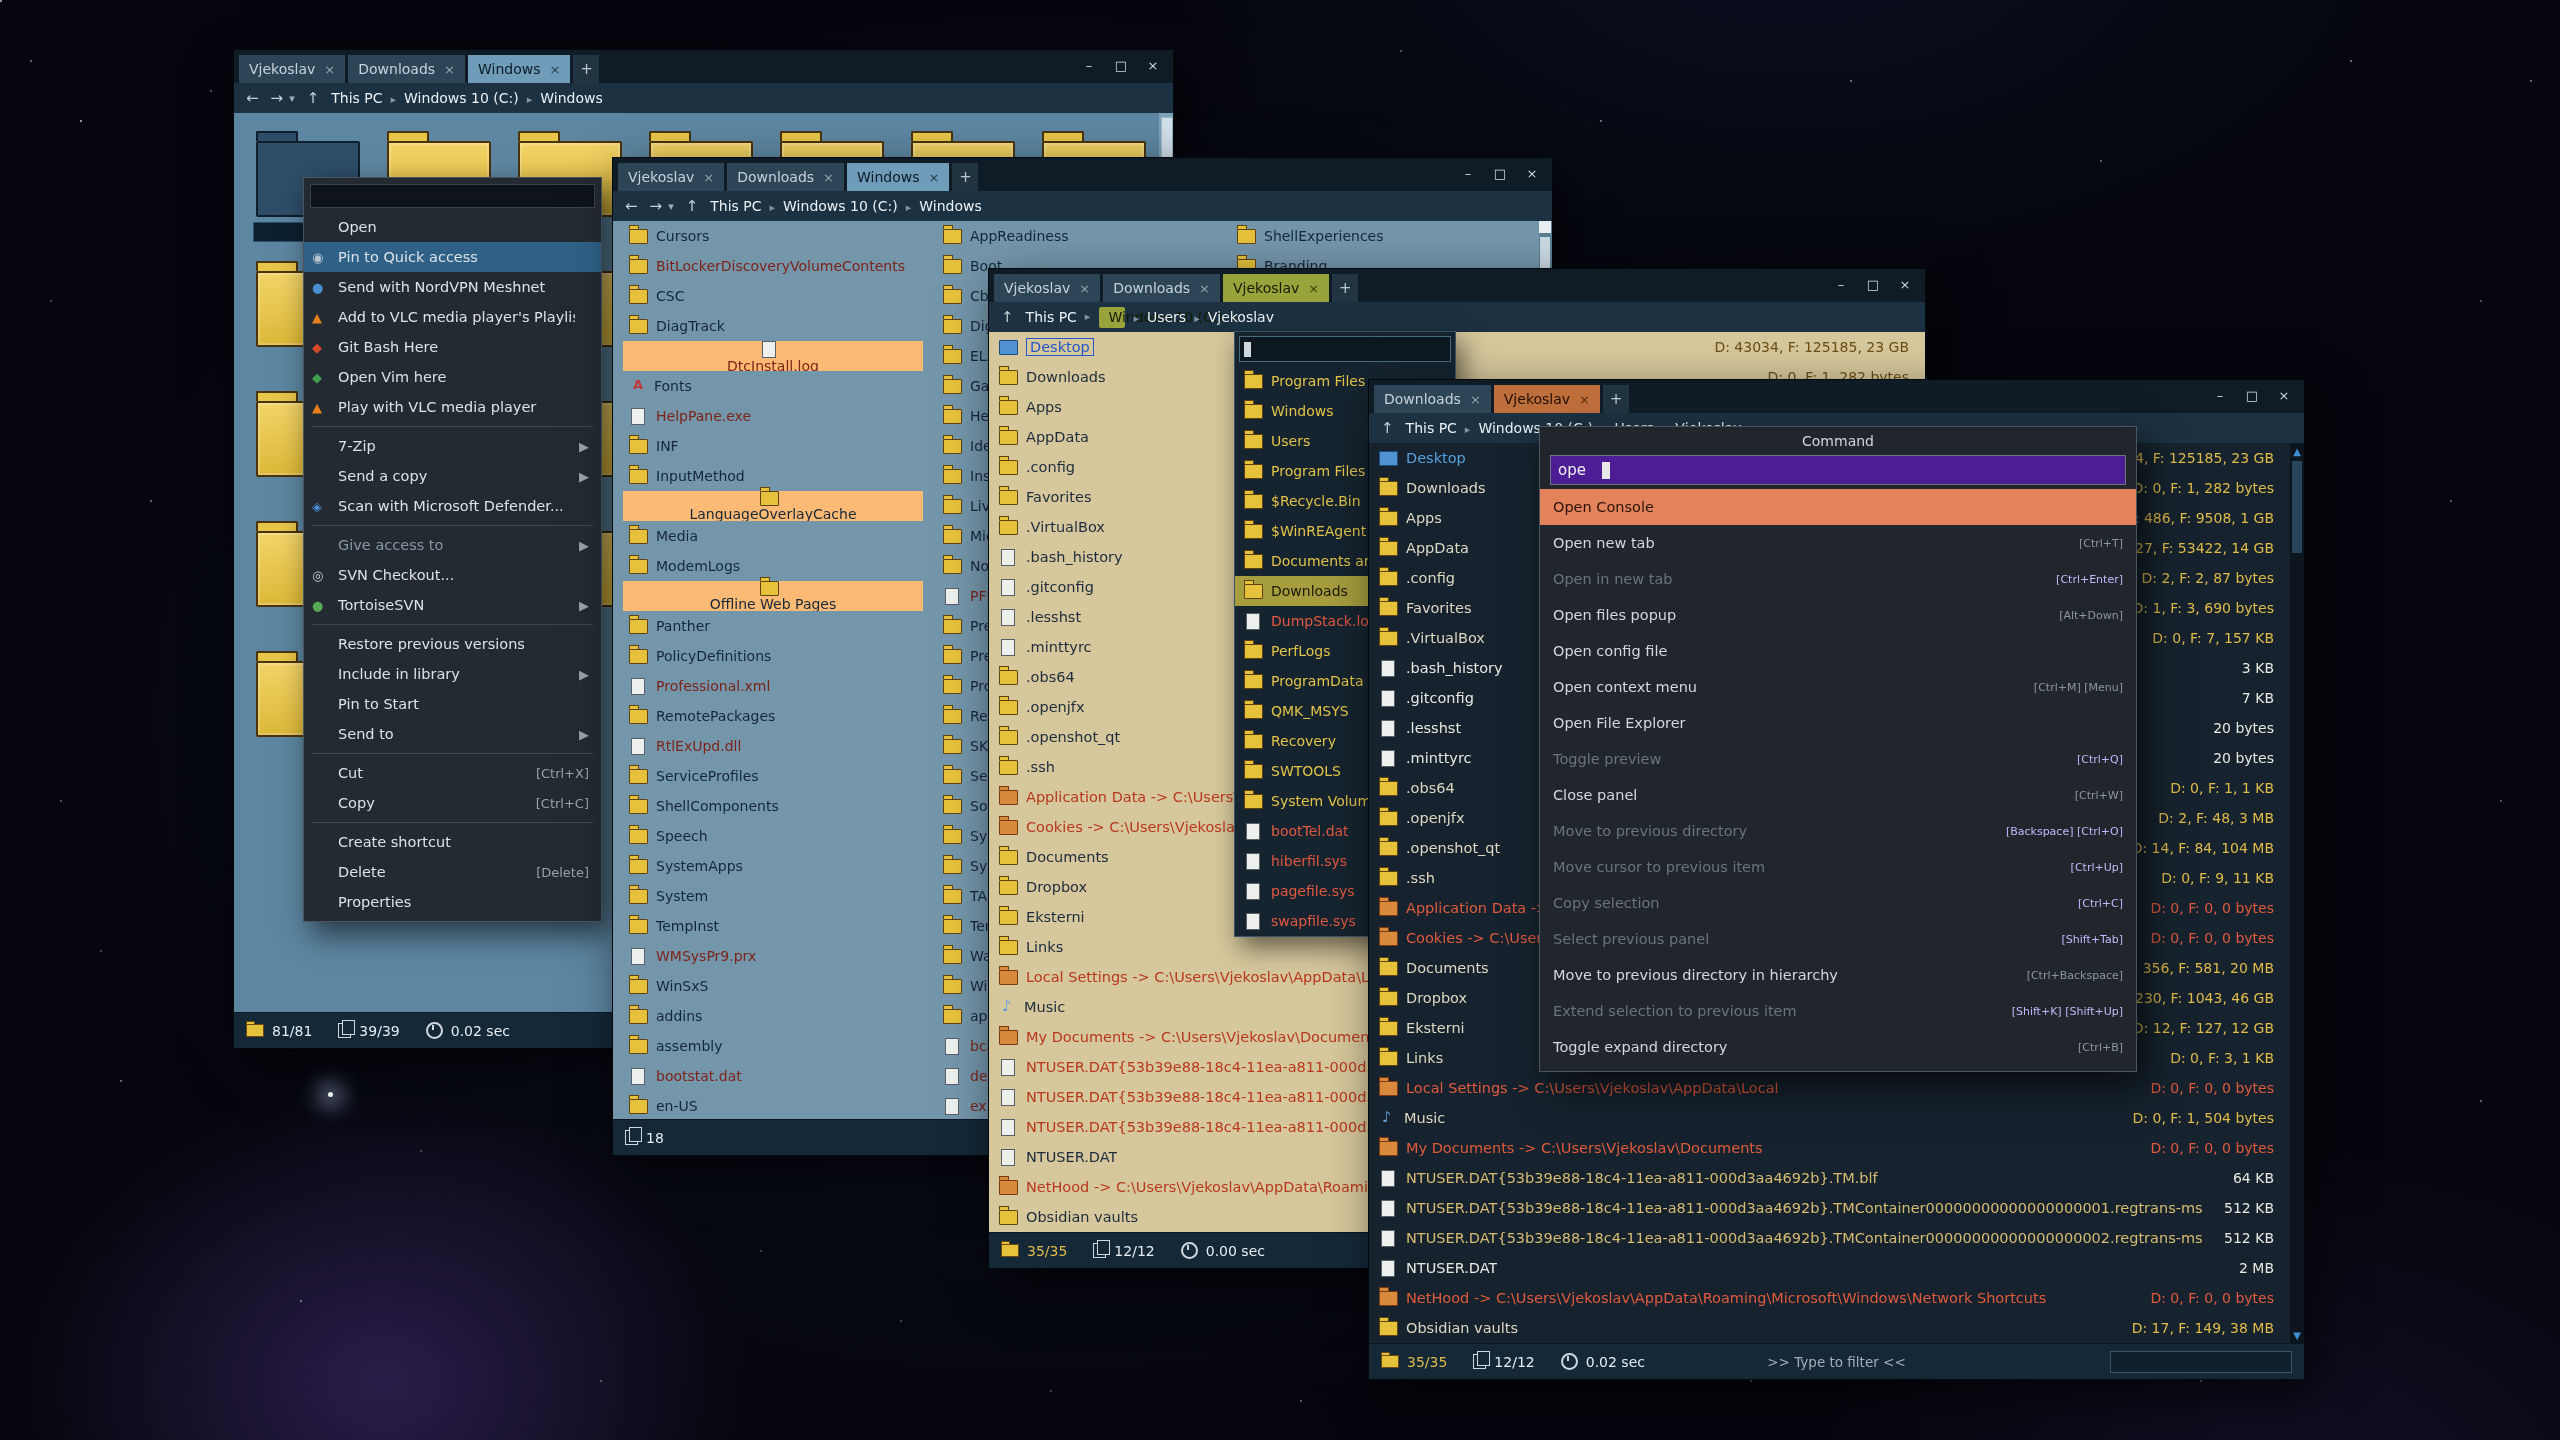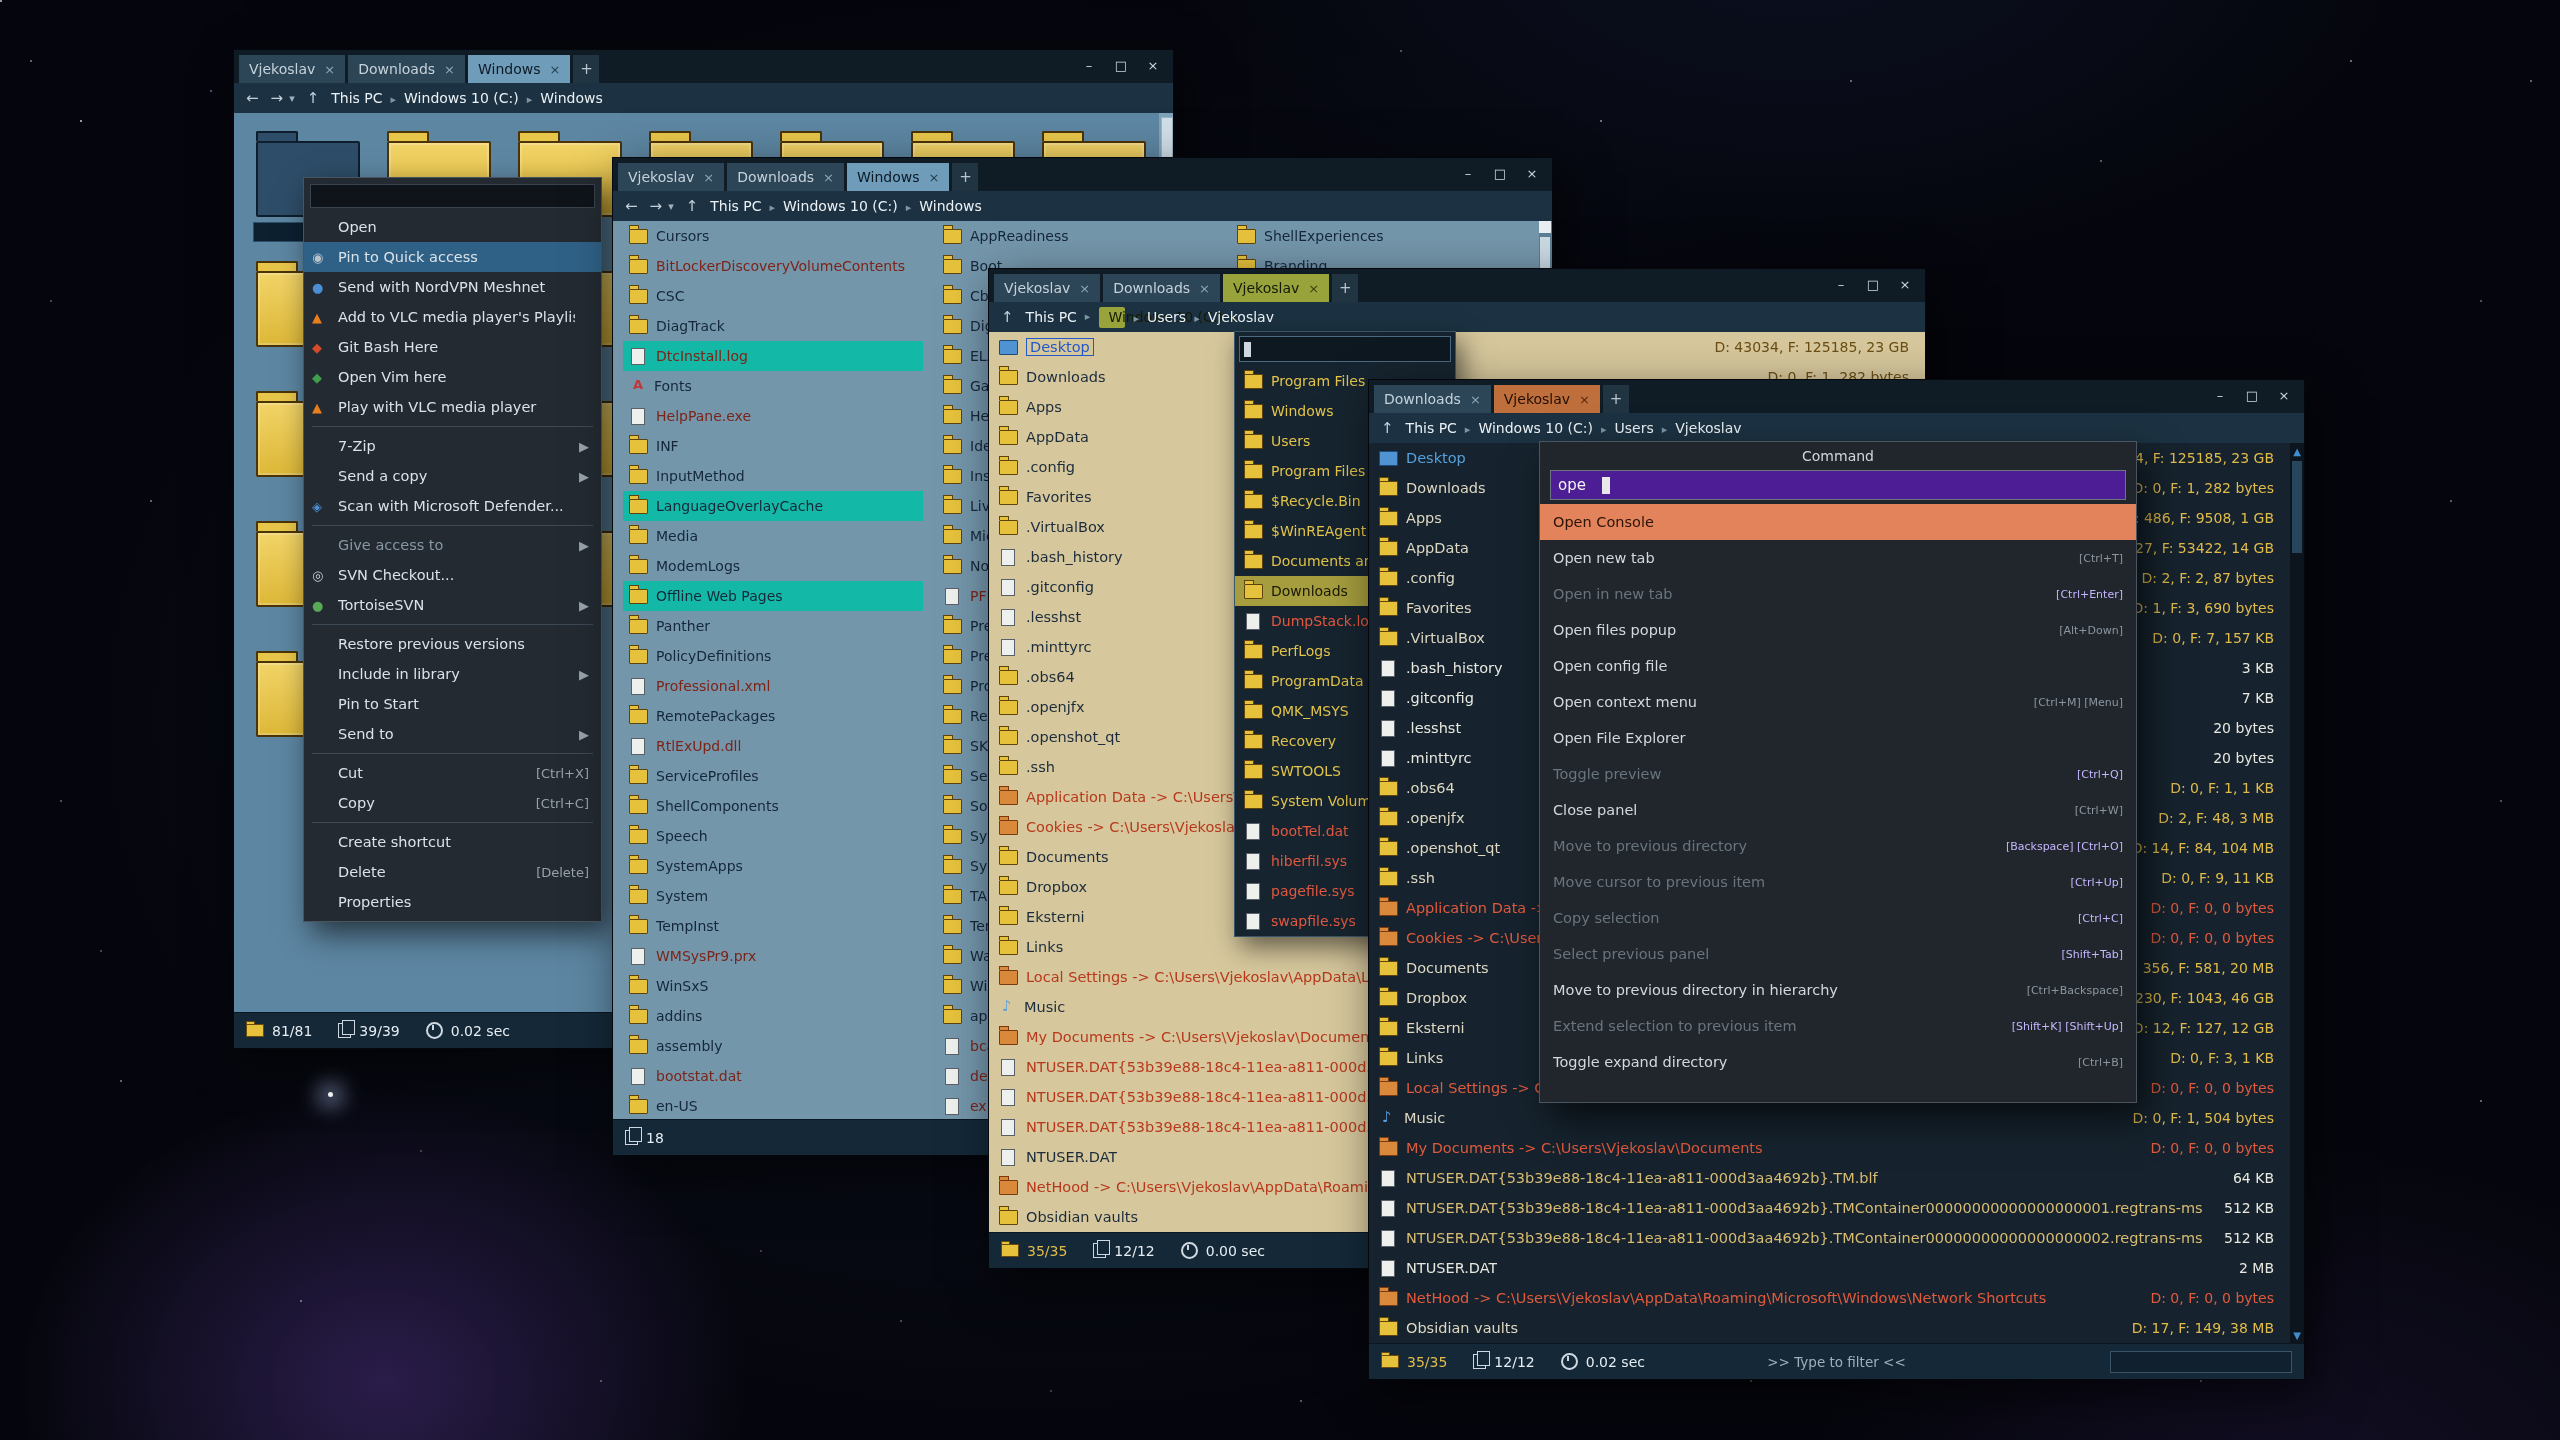--- a/index.html
+++ b/index.html
@@ -121,21 +121,21 @@
   .svn-icon::before{content:"◎";color:#c8d0d8;}
   .tortoise-icon::before{content:"●";color:#57a857;}
   
   .w2{left:612px;top:157px;width:939px;height:997px;z-index:2;}
   .listpane{flex:1;background:#7496ab;position:relative;overflow:hidden;}
   .col{position:absolute;top:0;bottom:0;width:300px;}
   .col.c1{left:10px;} .col.c2{left:324px;} .col.c3{left:618px;}
   .l2row{height:30px;display:flex;align-items:center;padding:0 6px;font-size:14px;color:#15273a;}
   .l2row .n2{white-space:nowrap;overflow:hidden;}
   .l2row.red .n2{color:#7c2418;}
-  .l2row.sel{background:#14b8a6;}
+  .l2row.sel{background:#fdba74;flex-direction:column;}
   .vscroll2{position:absolute;right:0;top:0;bottom:0;width:13px;background:#5a7f94;}
   .vscroll2 .box{position:absolute;top:0;left:0;width:12px;height:12px;background:#e8eef2;}
   .vscroll2 .thumb{position:absolute;top:16px;left:1px;width:10px;height:70px;background:#ccdae4;}
   
   .flist{flex:1;position:relative;overflow:hidden;}
   .frow{height:30px;display:flex;align-items:center;padding:0 16px 0 10px;font-size:14.5px;}
   .fname{white-space:nowrap;overflow:hidden;flex:0 1 auto;min-width:0;}
   .fsize{margin-left:auto;white-space:nowrap;padding-left:14px;font-size:14px;}
   
   .light .flist{background:#d6c79c;}
@@ -166,22 +166,22 @@
   .w4{left:1368px;top:379px;width:935px;height:999px;z-index:4;}
   .w4 .flist{margin-right:14px;}
   .vscroll4{position:absolute;right:0;top:63px;bottom:36px;width:14px;background:#0c151d;z-index:6;}
   .vscroll4 .arr{position:absolute;left:0;width:14px;height:16px;color:#3f8fd0;font-size:10px;
     display:flex;align-items:center;justify-content:center;}
   .vscroll4 .arr.up{top:0;} .vscroll4 .arr.dn{bottom:0;}
   .vscroll4 .thumb{position:absolute;top:18px;left:2px;width:10px;height:92px;background:#27455c;}
   .filtertext{position:absolute;left:50%;transform:translateX(-50%);color:#9fb0ba;font-size:13.5px;}
   .progressbox{margin-left:auto;width:180px;height:20px;border:1px solid #3a556a;background:#10202e;}
   
-  .palette{position:absolute;left:170px;top:61px;width:596px;background:#20262c;
-    border:1px solid #4a5560;box-shadow:10px 16px 36px rgba(0,0,0,.65);z-index:12;padding-bottom:22px;}
+  .palette{position:absolute;left:170px;top:46px;width:596px;background:#20262c;
+    border:1px solid #4a5560;box-shadow:10px 16px 36px rgba(0,0,0,.65);z-index:12;padding-bottom:6px;}
   .ptitle{height:28px;display:flex;align-items:center;justify-content:center;color:#cfd6dc;font-size:14px;}
   .pinput{margin:0 10px 4px;height:28px;background:#4c1d95;border:1px solid #6a7580;
     display:flex;align-items:center;padding:0 7px;color:#f2f2f2;font-size:15px;gap:15px;}
   .caret{display:inline-block;width:8px;height:17px;background:#e8e8e8;margin-left:1px;vertical-align:middle;}
   .dd-caret{display:inline-block;width:7px;height:15px;background:#cfd8df;}
   .prow{height:36px;display:flex;align-items:center;padding:0 13px;color:#d2d8dc;font-size:14.5px;}
   .plabel{white-space:nowrap;overflow:hidden;}
   .psc{margin-left:auto;color:#8c96a0;font-size:11px;white-space:nowrap;padding-left:12px;}
   .prow.dis{color:#69747e;} .prow.dis .psc{color:#c4b5fd;}
   .prow.hl{background:#e2835b;color:#2b1307;} .prow.hl .psc{color:#6a4530;}

